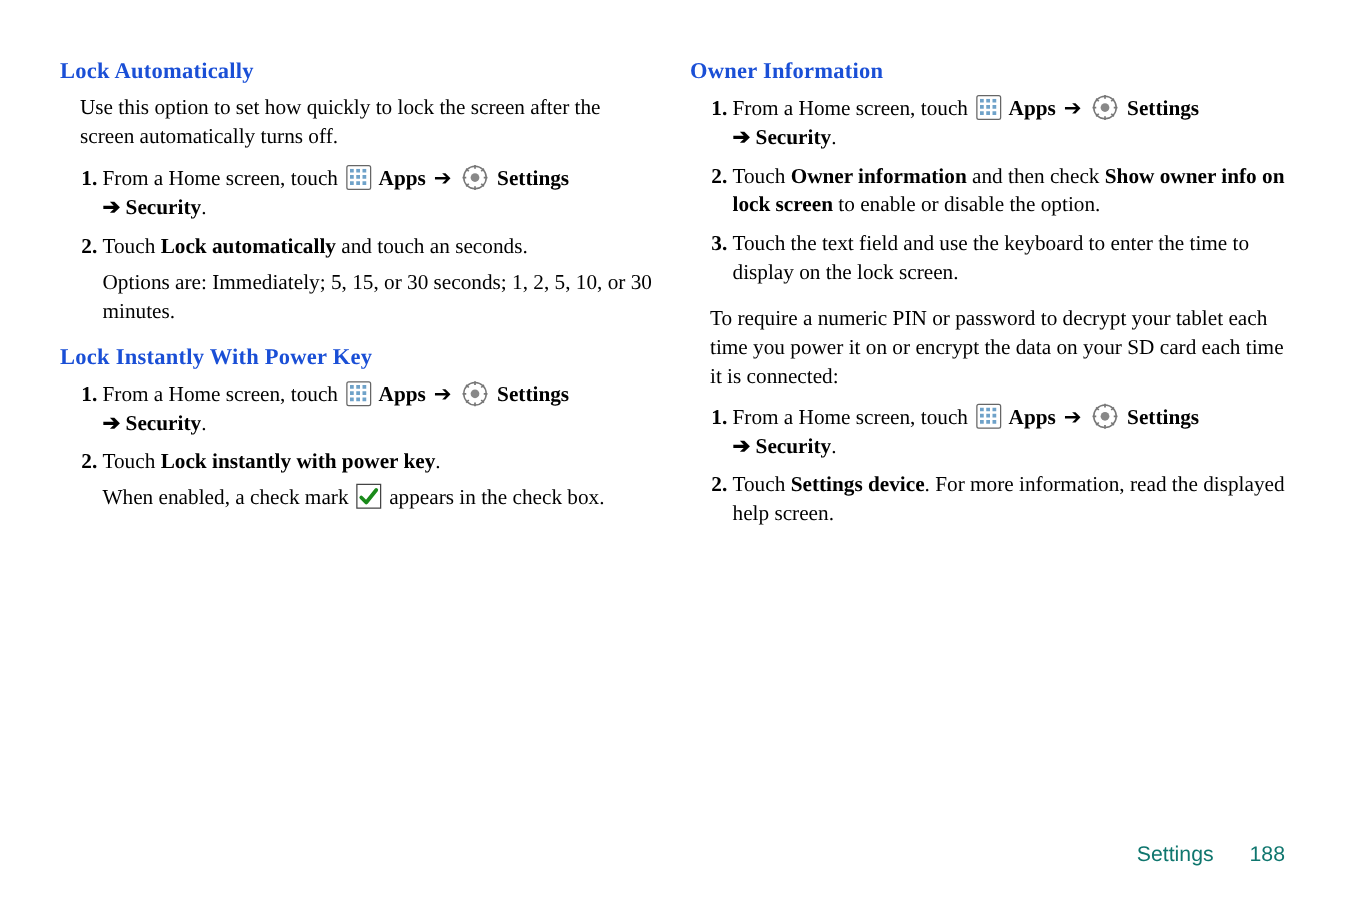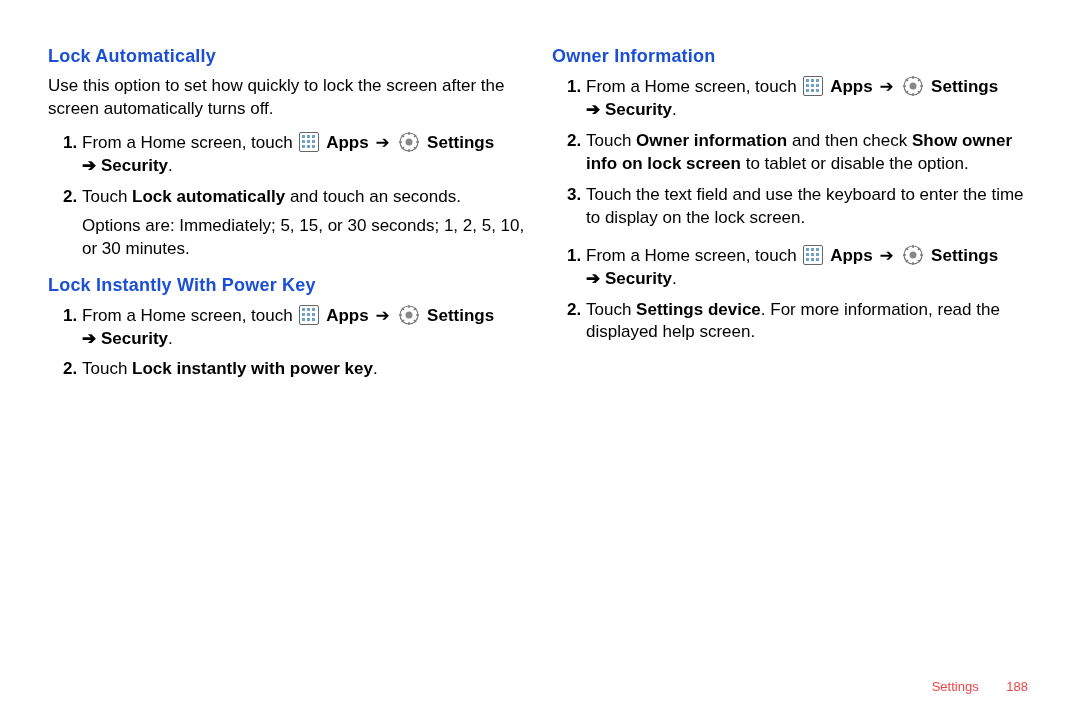--- a/index.html
+++ b/index.html
@@ -13,34 +13,35 @@
     height: 720px;
     box-sizing: border-box;
   }
   .page {
     display: flex;
     flex-direction: row;
     padding: 40px 48px 0 48px;
     gap: 24px;
     height: 640px;
     box-sizing: border-box;
+    font-family: Liberation Serif, serif;
   }
   .col {
     flex: 1;
     min-width: 0;
   }
   .heading {
     color: #1a4fd6;
     font-weight: bold;
     font-size: 18px;
     margin: 6px 0 8px 0;
     letter-spacing: 0.2px;
   }
   .intro {
-    margin: 0 0 10px 0;
+    margin: 0 0 10px 16px;
     line-height: 1.35;
   }
   ol.steps {
     margin: 0 0 14px 0;
     padding-left: 34px;
   }
   ol.steps > li {
     margin-bottom: 8px;
     line-height: 1.35;
   }
@@ -90,22 +91,22 @@
     box-sizing: border-box;
     background: #fff;
     position: relative;
     margin: 0 2px;
   }
   .icon-check svg { position: absolute; top: 1px; left: 1px; }
   .footer {
     position: absolute;
     bottom: 26px;
     right: 52px;
-    font-size: 13px;
-    color: #ef4444;
+    font-size: 17px;
+    color: #0f766e;
     text-align: right;
   }
   .footer .label { margin-right: 24px; }
 </style>
 </head>
 <body>
 
 <div class="page">
   <div class="col">
 
@@ -197,20 +198,29 @@
               </g>
             </g>
           </svg>
         </span>
         <b>Settings</b>
         <br>
         <b>➔ Security</b><span>.</span>
       </li>
       <li>
         <span>Touch </span><b>Lock instantly with power key</b><span>.</span>
+        <div class="sub">
+          <span>When enabled, a check mark </span>
+          <span class="icon-check">
+            <svg width="16" height="16" viewBox="0 0 16 16">
+              <polyline points="2,9 6,13 14,3" fill="none" stroke="#1a8a1a" stroke-width="3" stroke-linecap="round" stroke-linejoin="round"></polyline>
+            </svg>
+          </span>
+          <span> appears in the check box.</span>
+        </div>
       </li>
     </ol>
 
   </div>
 
   <div class="col">
 
     <div class="heading">Owner Information</div>
     <ol class="steps">
       <li>
@@ -248,25 +258,26 @@
                   <line x1="6" y1="16" x2="3.9" y2="18.1"></line>
               </g>
             </g>
           </svg>
         </span>
         <b>Settings</b>
         <br>
         <b>➔ Security</b><span>.</span>
       </li>
       <li>
-        <span>Touch </span><b>Owner information</b><span> and then check </span><b>Show owner info on lock screen</b><span> to tablet or disable the option.</span>
+        <span>Touch </span><b>Owner information</b><span> and then check </span><b>Show owner info on lock screen</b><span> to enable or disable the option.</span>
       </li>
       <li>Touch the text field and use the keyboard to enter the time to display on the lock screen.</li>
     </ol>
 
+    <p class="intro">To require a numeric PIN or password to decrypt your tablet each time you power it on or encrypt the data on your SD card each time it is connected:</p>
     <ol class="steps">
       <li>
         <span>From a Home screen, touch </span>
         <span class="icon-apps">
           <svg width="14" height="14" viewBox="0 0 14 14">
             <g fill="#6fa2c9">
               <rect x="0" y="0" width="3" height="3"></rect>
                 <rect x="5" y="0" width="3" height="3"></rect>
                 <rect x="10" y="0" width="3" height="3"></rect>
               <rect x="0" y="5" width="3" height="3"></rect>

